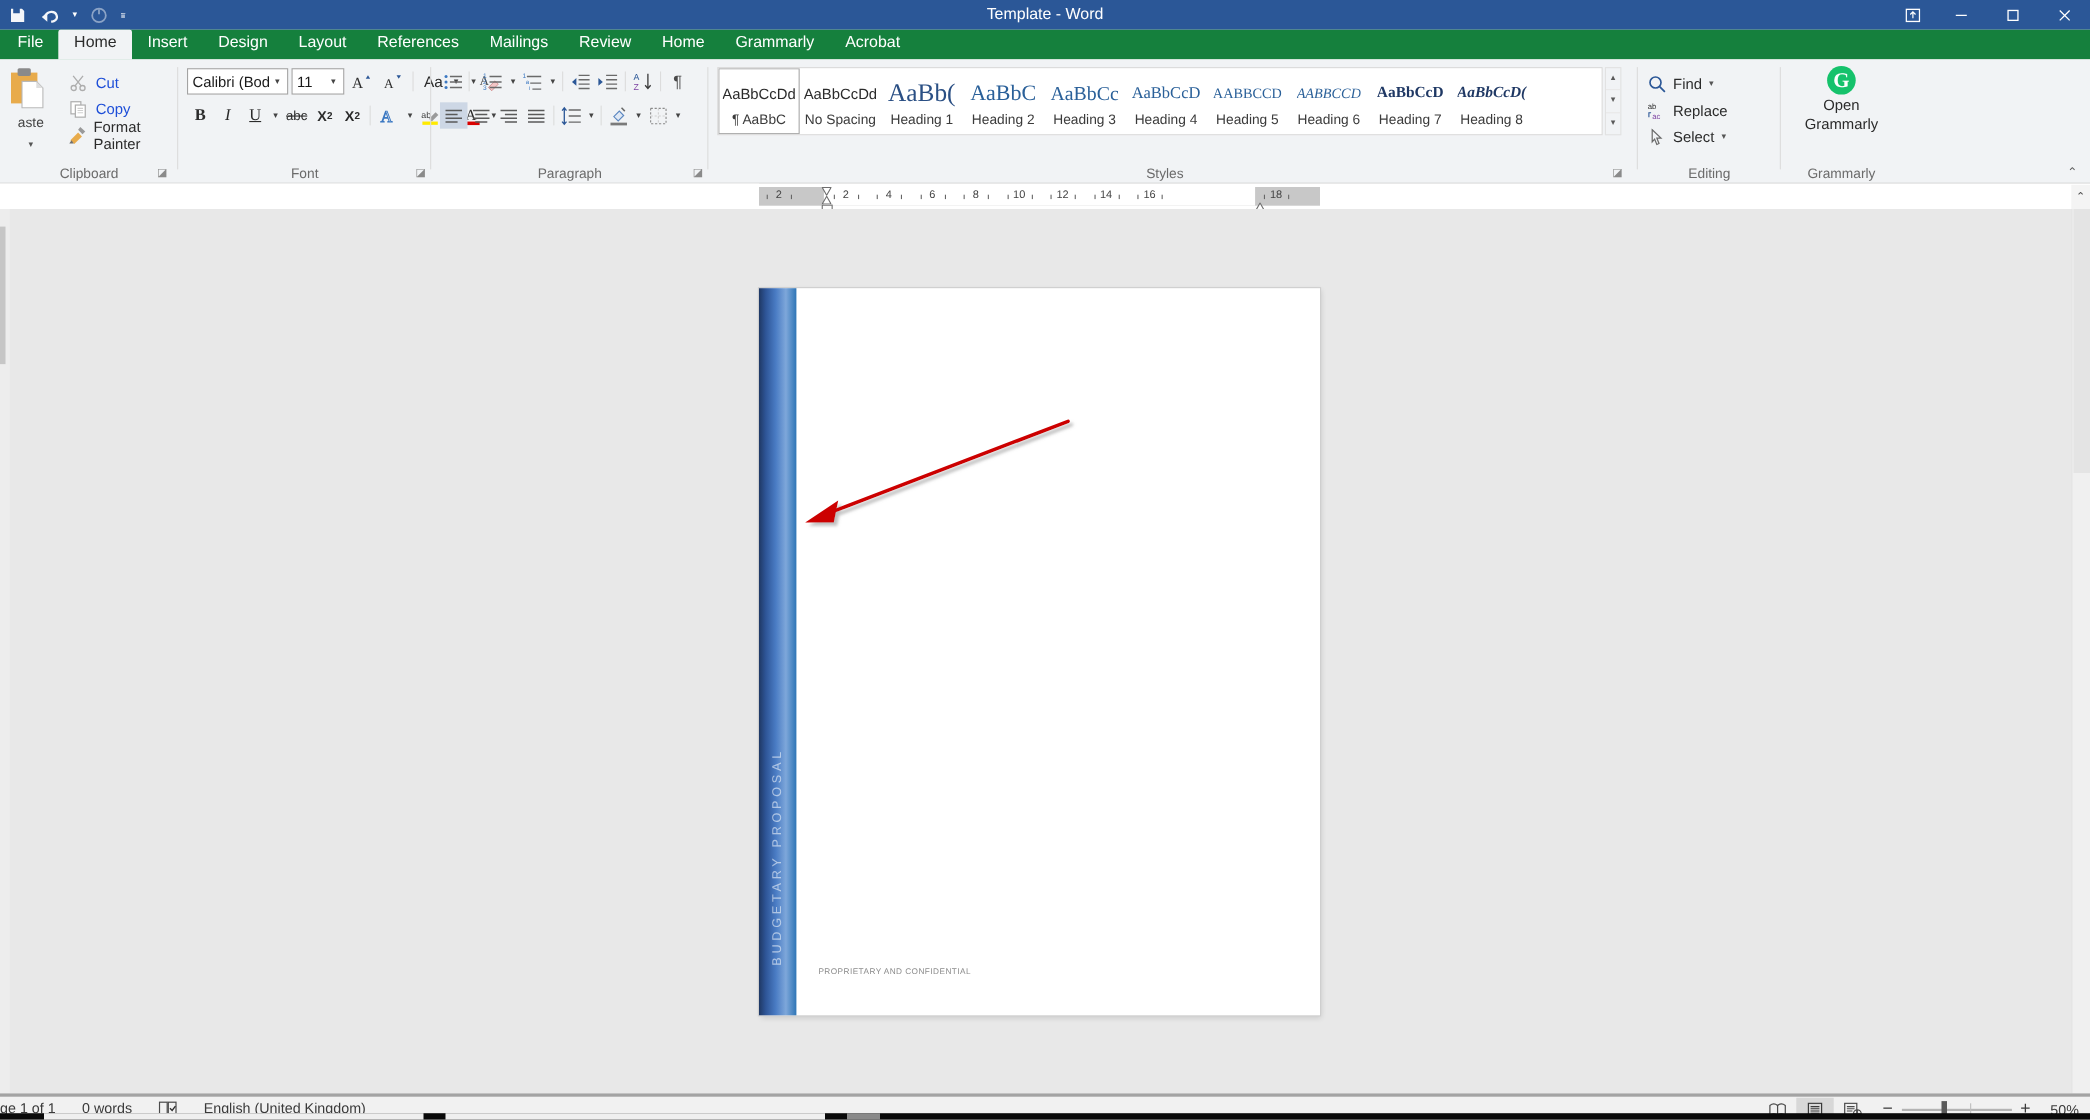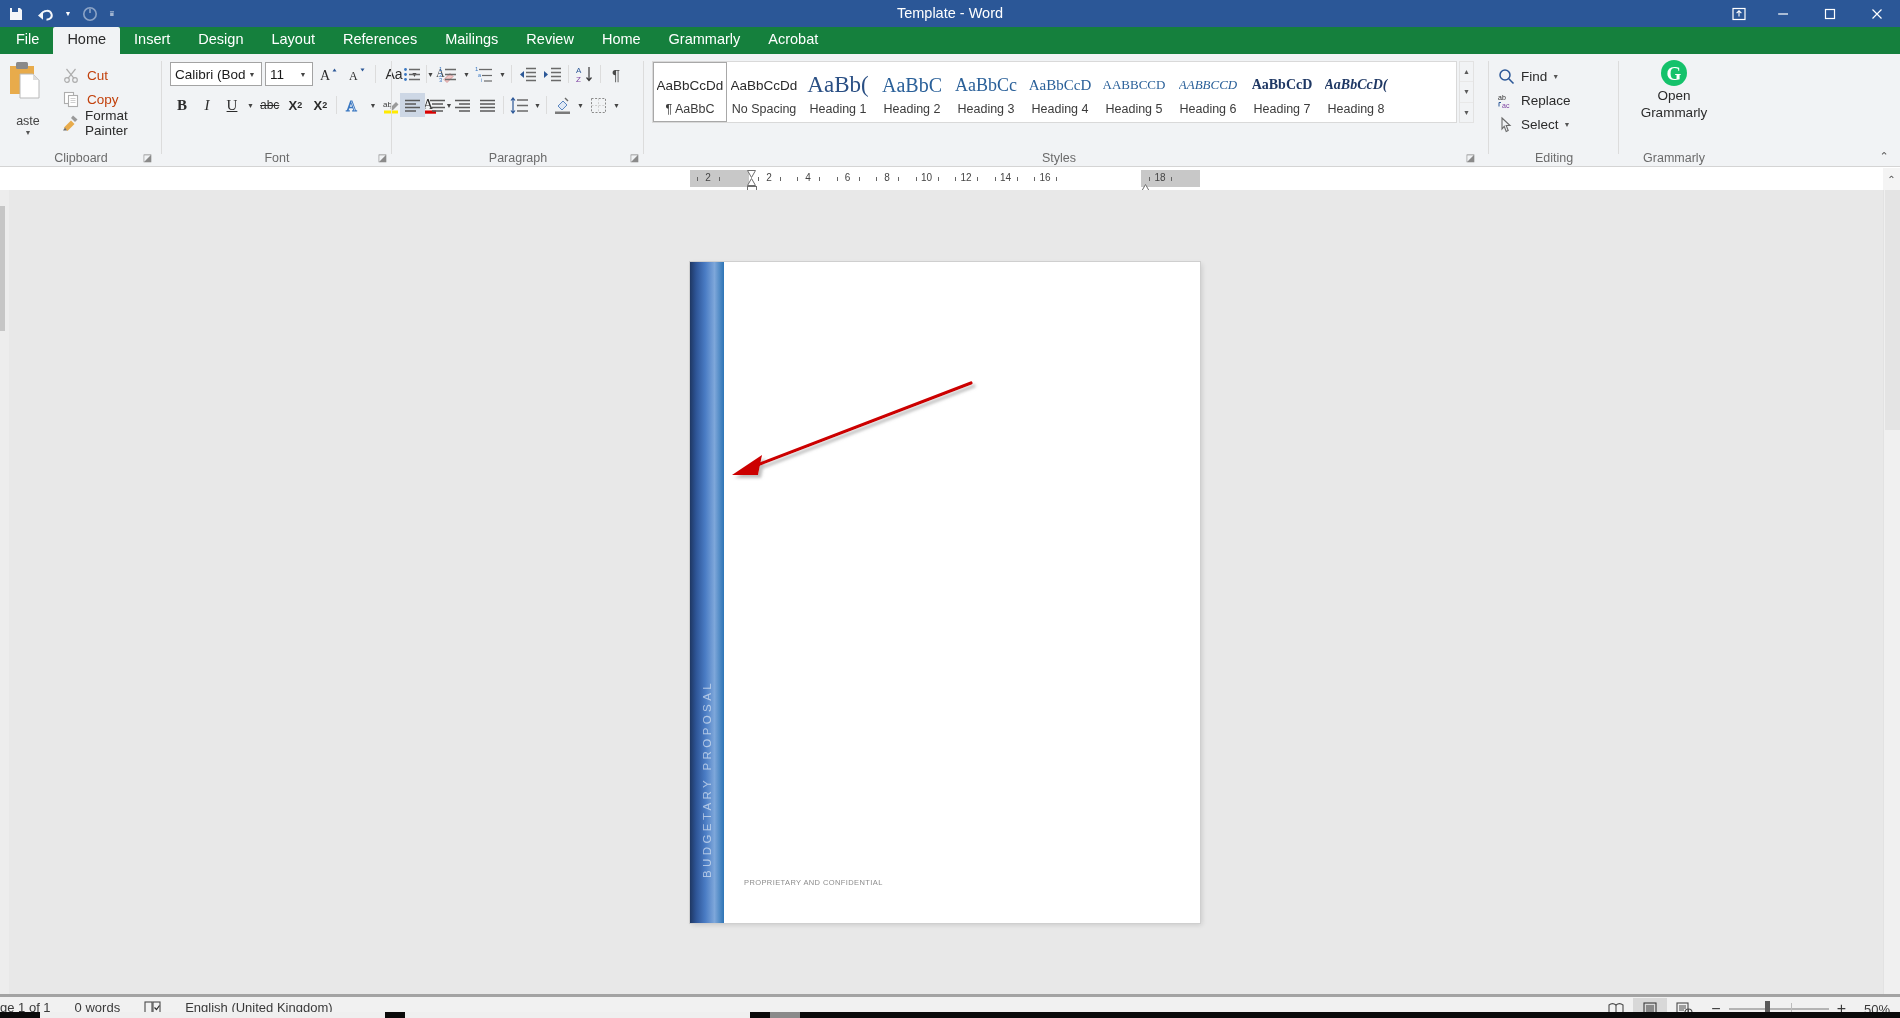--- a/index.html
+++ b/index.html
@@ -72,25 +72,25 @@
     position:absolute; bottom:3px; right:3px; width:13px; height:13px;
     color:#8a8a8a; font-size:10px; line-height:13px; text-align:center;
   }
 
   
   #g-clipboard { left:-38px; width:200px; }
   .paste-big {
     position:absolute; left:38px; top:6px; width:56px; height:78px;
     display:flex; flex-direction:column; align-items:center; color:#444; font-size:12.5px;
   }
-  .paste-lbl { position:absolute; bottom:10px; width:100%; text-align:center; }
+  .paste-lbl { position:absolute; bottom:20px; width:100%; text-align:center; }
   .paste-caret { position:absolute; bottom:2px; width:100%; text-align:center; font-size:7px; color:#555; }
   .clip-item {
     position:absolute; left:100px; display:flex; align-items:center; gap:6px;
-    font-size:13.5px; color:#c2410c; height:22px;
+    font-size:13.5px; color:#1d4ed8; height:22px;
   }
   .clip-item.on { color:#2b2b2b; }
   .clip-ico { width:19px; height:19px; display:flex; align-items:center; justify-content:center; }
 
   
   #g-font { left:162px; width:230px; }
   .fontrow1 { position:absolute; left:8px; top:8px; display:flex; align-items:center; gap:3px; }
   .fontrow2 { position:absolute; left:8px; top:39px; display:flex; align-items:center; gap:1px; }
   .combo {
     height:24px; border:1px solid #a3a3a3; background:#fff; display:flex; align-items:center;

